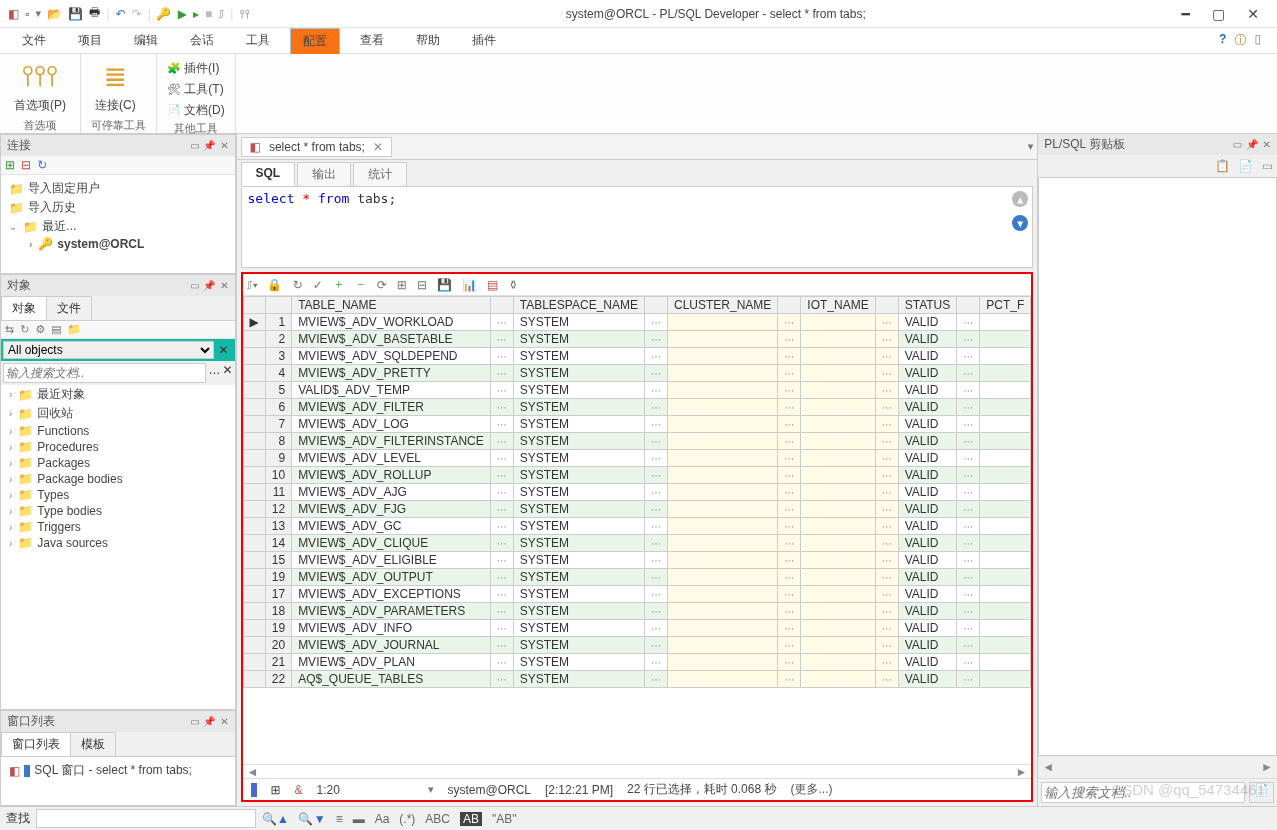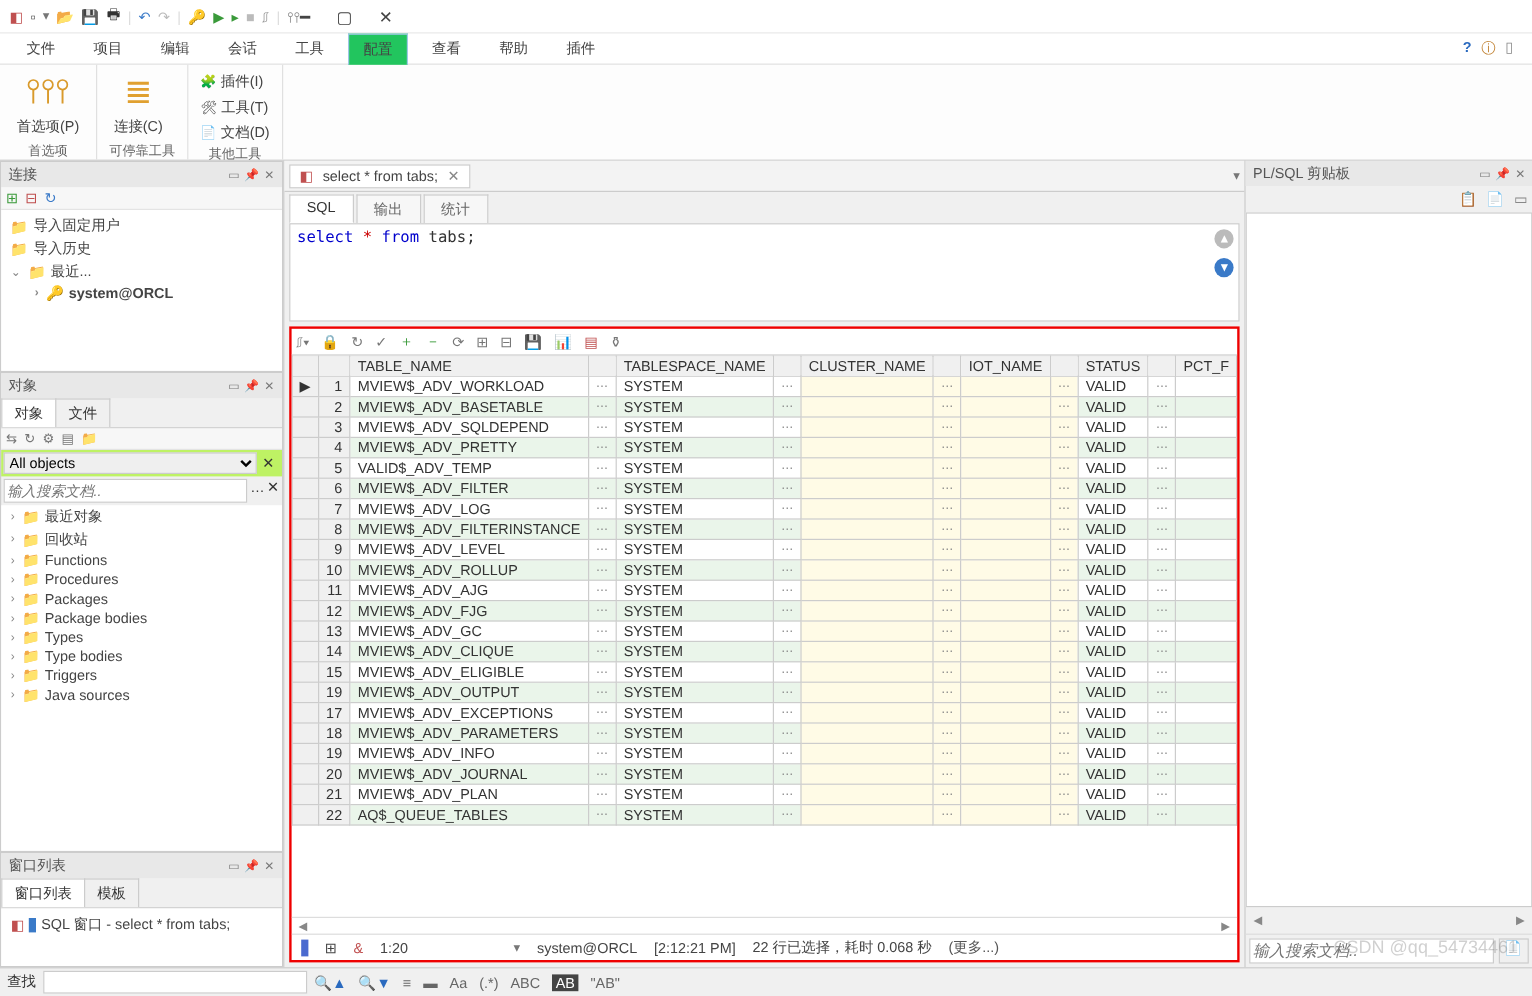--- a/index.html
+++ b/index.html
@@ -4,21 +4,21 @@
 <style>
 * { box-sizing: border-box; margin: 0; padding: 0; }
 body { font-family: "Segoe UI", Tahoma, sans-serif; font-size: 12px; background: #f0f0f0; width: 1277px; height: 830px; overflow: hidden; color: #333; }
 .titlebar { height: 28px; background: #fff; display: flex; align-items: center; padding: 0 8px; border-bottom: 1px solid #e4e4e4; }
 .titlebar .tb-icons { display:flex; gap:6px; align-items:center; }
 .titlebar .tb-title { flex:1; text-align:center; color:#444; font-size:12px;}
 .titlebar .win-controls { display:flex; gap:22px; padding-right:10px; font-size:14px; color:#444;}
 .menubar { height: 26px; background:#fff; display:flex; padding: 0 10px; border-bottom:1px solid #ddd; align-items:center; justify-content:space-between;}
 .menubar .menus { display:flex; gap:8px;}
 .menubar .menus span { padding:4px 12px; cursor:pointer; color:#444;}
-.menubar .menus span.active { background:#22c55e; border:1px solid #9ec7e6; border-bottom:none;}
+.menubar .menus span.active { background:#f97316; border:1px solid #9ec7e6; border-bottom:none;}
 .menubar .help-icons { display:flex; gap:8px; padding-right:6px;}
 .ribbon { height:80px; background:#fdfdfd; border-bottom:1px solid #ccc; display:flex;}
 .ribbon-group { border-right:1px solid #e0e0e0; padding:2px 10px; display:flex; flex-direction:column; justify-content:space-between;}
 .ribbon-group .rg-body { display:flex; gap:14px; align-items:flex-start; flex:1; padding-top:2px;}
 .ribbon-bigbtn { display:flex; flex-direction:column; align-items:center; gap:4px; cursor:pointer; padding:2px 4px; color:#444;}
 .ribbon-bigbtn .icon-lg { font-size:28px; color:#d99a2b;}
 .ribbon-list { display:flex; flex-direction:column; gap:4px; padding-top:2px;}
 .ribbon-list span { cursor:pointer; color:#444;}
 .ribbon-group-label { text-align:center; font-size:11px; color:#666; padding:2px 0;}
 .main { display:flex; height: calc(830px - 28px - 26px - 80px - 24px);}
@@ -26,32 +26,32 @@
 .panel { border:1px solid #ccc; margin:0; display:flex; flex-direction:column;}
 .panel-hd { background:#e8e8e8; padding:2px 6px; display:flex; justify-content:space-between; align-items:center; font-size:12px; color:#555;}
 .panel-hd .pin-icons { display:flex; gap:4px; font-size:10px; color:#777;}
 .toolbar-sm { background:#f7f7f7; padding:2px 4px; display:flex; gap:6px; border-bottom:1px solid #e4e4e4;}
 .tree { padding:4px 8px; flex:1; overflow:auto; background:#fff; color:#444;}
 .tree-item { padding:1px 0; display:flex; align-items:center; gap:4px;}
 .tree-item.bold { font-weight:bold;}
 .tree-child { padding-left:20px;}
 .obj-tabs { display:flex; background:#f0f0f0; border-bottom:1px solid #ccc;}
 .obj-tabs span { padding:3px 10px; border:1px solid #ccc; border-bottom:none; margin-right:-1px; background:#fff; cursor:pointer; font-size:12px;}
-.select-row { display:flex; padding:2px; background:#bef264;}
+.select-row { display:flex; padding:2px; background:#14b8a6;}
 .select-row select { flex:1; font-size:12px; border:1px solid #ccc;}
 .search-row { display:flex; padding:2px; gap:2px;}
 .search-row input { flex:1; font-size:12px; font-style:italic; color:#888; border:1px solid #ccc; padding:2px;}
 .obj-list { overflow:auto; background:#fff; flex:1;}
 .obj-list div { padding:1px 8px; display:flex; align-items:center; gap:4px; color:#444;}
 .center-col { flex:1; display:flex; flex-direction:column;}
 .editor-tabs { height:26px; background:#f3f3f3; border-bottom:1px solid #ccc; display:flex; align-items:center; padding:0 4px; justify-content:space-between;}
 .editor-tab { background:#fff; border:1px solid #ccc; padding:2px 8px; display:flex; gap:8px; align-items:center; font-size:12px; color:#444;}
 .sub-tabs { display:flex; padding:2px 4px 0 4px; gap:2px;}
 .sub-tabs span { padding:3px 14px; border:1px solid #ccc; border-bottom:none; background:#f7f7f7; cursor:pointer; font-size:12px; color:#666;}
-.sub-tabs span.active { background:#fff; border-bottom:1px solid #fff; color:#333;}
+.sub-tabs span.active { background:#fff; border-bottom:1px solid #fff; color:#333;font-weight:bold;}
 .sql-editor { background:#fff; border:1px solid #ccc; margin:0 4px; height:82px; padding:4px 6px; font-family: Consolas, monospace; font-size:13px; position:relative;}
 .sql-kw { color:#0000cc;}
 .sql-star { color:#cc0000;}
 .sql-nav { position:absolute; right:4px; top:4px; display:flex; flex-direction:column; gap:8px;}
 .sql-nav span { width:16px; height:16px; border-radius:50%; display:flex; align-items:center; justify-content:center; font-size:10px; color:#fff;}
 .result-area { border:2px solid #e00; margin:4px; flex:1; display:flex; flex-direction:column; overflow:hidden; background:#fff;}
 .result-toolbar { height:22px; border-bottom:1px solid #e0e0e0; display:flex; align-items:center; padding:0 4px; gap:10px; color:#777; font-size:12px;}
 .result-grid { flex:1; overflow:auto;}
 table.grid { border-collapse:collapse; font-size:12px; width:100%;}
 table.grid th, table.grid td { border:1px solid #ccc; padding:1px 6px; text-align:left; white-space:nowrap; background:#fff;}
@@ -91,20 +91,21 @@
     <span style="color:#bbb;">↷</span>
     <span style="color:#ddd;">|</span>
     <span style="color:#d99a2b;">🔑</span>
     <span style="color:#3a9a3a;">▶</span>
     <span style="color:#3a9a3a;">▸</span>
     <span style="color:#bbb;">■</span>
     <span style="color:#888;">⎎</span>
     <span style="color:#ddd;">|</span>
     <span style="color:#888;">⫯⫯</span>
   </div>
+  <div class="tb-title">system@ORCL - PL/SQL Developer - select * from tabs;</div>
   <div class="win-controls">
     <span>━</span>
     <span>▢</span>
     <span>✕</span>
   </div>
 </div>
 
 <div class="menubar">
   <div class="menus" id="menus">
       <span>文件</span>
@@ -152,21 +153,21 @@
       </div>
     </div>
     <div class="ribbon-group-label">其他工具</div>
   </div>
 </div>
 
 <div class="main">
 
   <div class="left-col">
 
-    <div class="panel" style="height:176px;">
+    <div class="panel" style="height:140px;">
       <div class="panel-hd">
           <span>连接</span>
           <span class="pin-icons">
             <span>▭</span>
             <span>📌</span>
             <span>✕</span>
           </span>
         </div>
       <div class="toolbar-sm">
         <span style="color:#3a9a3a;">⊞</span>

